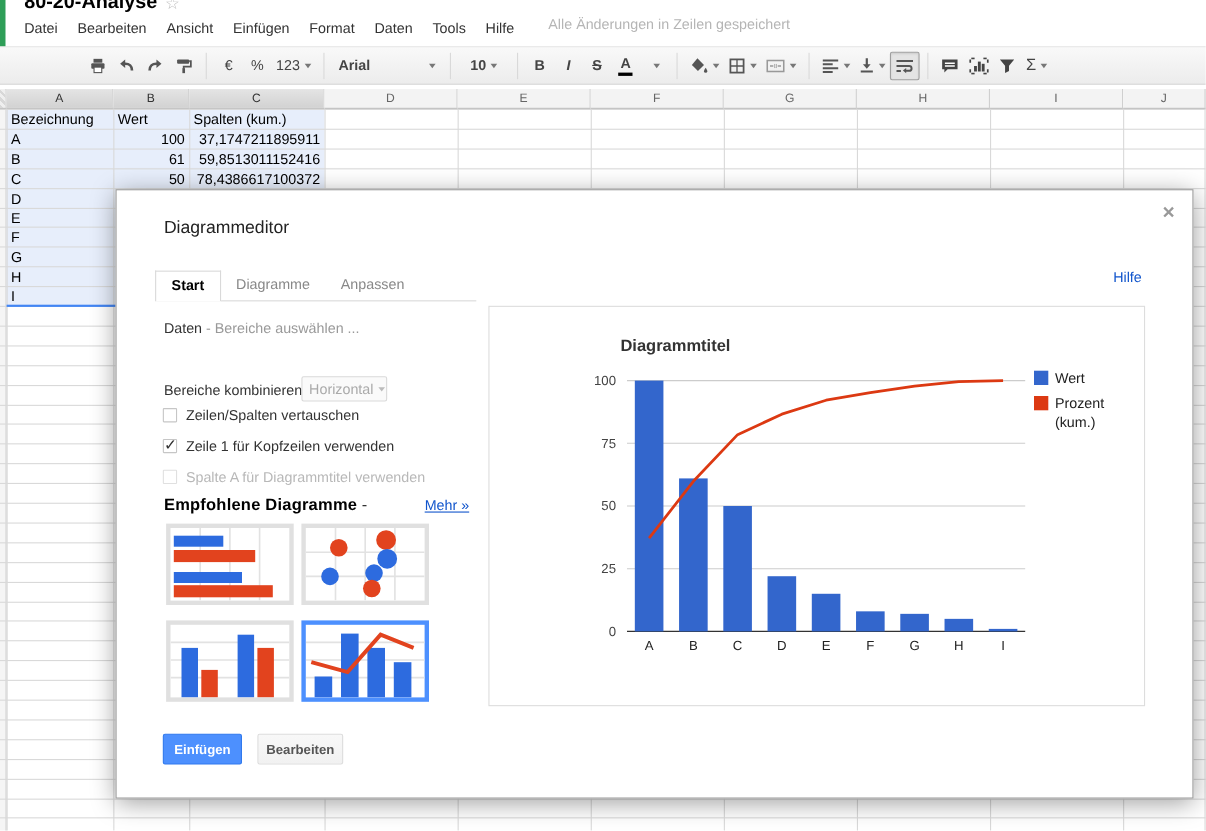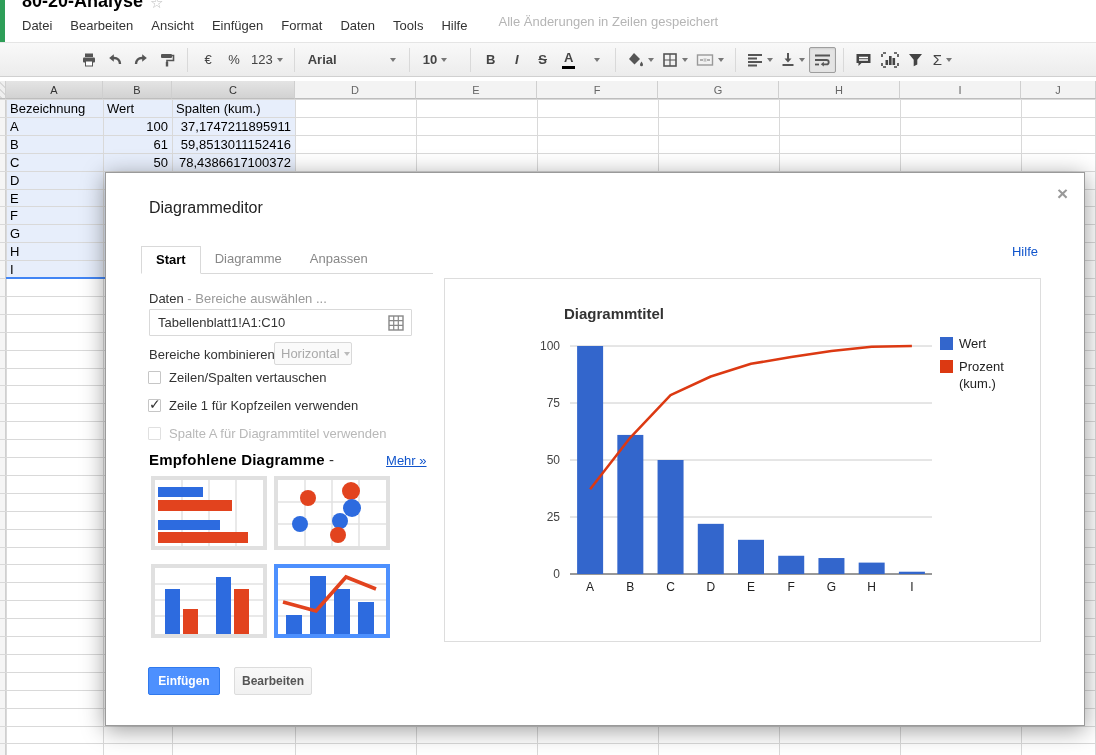--- a/index.html
+++ b/index.html
@@ -20,21 +20,21 @@
   #toolbar { position:absolute; left:0; top:42px; width:1096px; height:35px;
     background:linear-gradient(#f9f9f9,#ececec); border-top:1px solid #e5e5e5; border-bottom:1px solid #d0d0d0;
     display:flex; align-items:center; z-index:5; padding-left:76px; }
   .tb-sep { width:1px; height:24px; background:#d9d9d9; margin:0 7px; }
   .tb-btn { height:26px; min-width:26px; display:flex; align-items:center; justify-content:center;
     border-radius:2px; color:#444; font-size:13px; padding:0 4px; cursor:pointer; position:relative; }
   .tb-btn svg { display:block; }
   .tb-txt { font-size:13px; color:#444; }
   .caret { width:0; height:0; border-left:3.5px solid transparent; border-right:3.5px solid transparent; border-top:4px solid #777; margin-left:4px; }
   .tb-font { width:100px; justify-content:space-between; padding:0 6px; }
-  .tb-size { width:46px; justify-content:flex-start; padding:0 6px; }
+  .tb-size { width:46px; justify-content:center; padding:0 6px; }
   .tb-active { border:1px solid #9e9e9e; background:#e4e4e4; box-shadow:inset 0 1px 2px rgba(0,0,0,.1); }
   .u-bar { position:absolute; left:6px; bottom:4px; width:13px; height:3px; background:#000; }
 
   
   #sheet { position:absolute; left:0; top:0; width:1096px; height:755px; z-index:1; }
   .colheader { position:absolute; background:#f3f3f3; border-right:1px solid #cfcfcf; border-bottom:1px solid #bdbdbd;
     font-size:11px; color:#666; text-align:center; line-height:18px; }
   .colheader.sel { background:linear-gradient(#e4e4e4,#d2d2d2); color:#333; }
   .hatch { position:absolute; background:repeating-linear-gradient(45deg,#d8d8d8 0 2px,#efefef 2px 5px); border-bottom:1px solid #bdbdbd; border-right:1px solid #cfcfcf;}
   .rowstrip { position:absolute; background:#f5f5f5; border-right:1px solid #cfcfcf; }
@@ -333,29 +333,20 @@
   <div id="tabstrip">
     <div class="tab active">Start</div>
     <div class="tab">Diagramme</div>
     <div class="tab">Anpassen</div>
   </div>
   <span id="help-link">Hilfe</span>
 
   <div id="data-label">
     <span>Daten</span> <span class="hint">- Bereiche auswählen ...</span>
   </div>
-  <div id="range-box">
-    <input id="range-input" value="Tabellenblatt1!A1:C10" style="">
-    <span id="range-grid-icon">
-      <svg width="16" height="16" viewBox="0 0 16 16">
-          <rect x="1" y="1" width="14" height="14" fill="none" stroke="#888" stroke-width="1.4"></rect>
-          <path d="M1 5.7h14M1 10.3h14M5.7 1v14M10.3 1v14" stroke="#888" stroke-width="1.2"></path>
-        </svg>
-    </span>
-  </div>
 
   <div id="combine-label">Bereiche kombinieren:</div>
   <div id="combine-select">
     <span>Horizontal</span>
       <span class="caret"></span>
   </div>
 
   <div class="cb-row" style="top:197px">
     <span class="cb-box"></span>
     <span>Zeilen/Spalten vertauschen</span>

